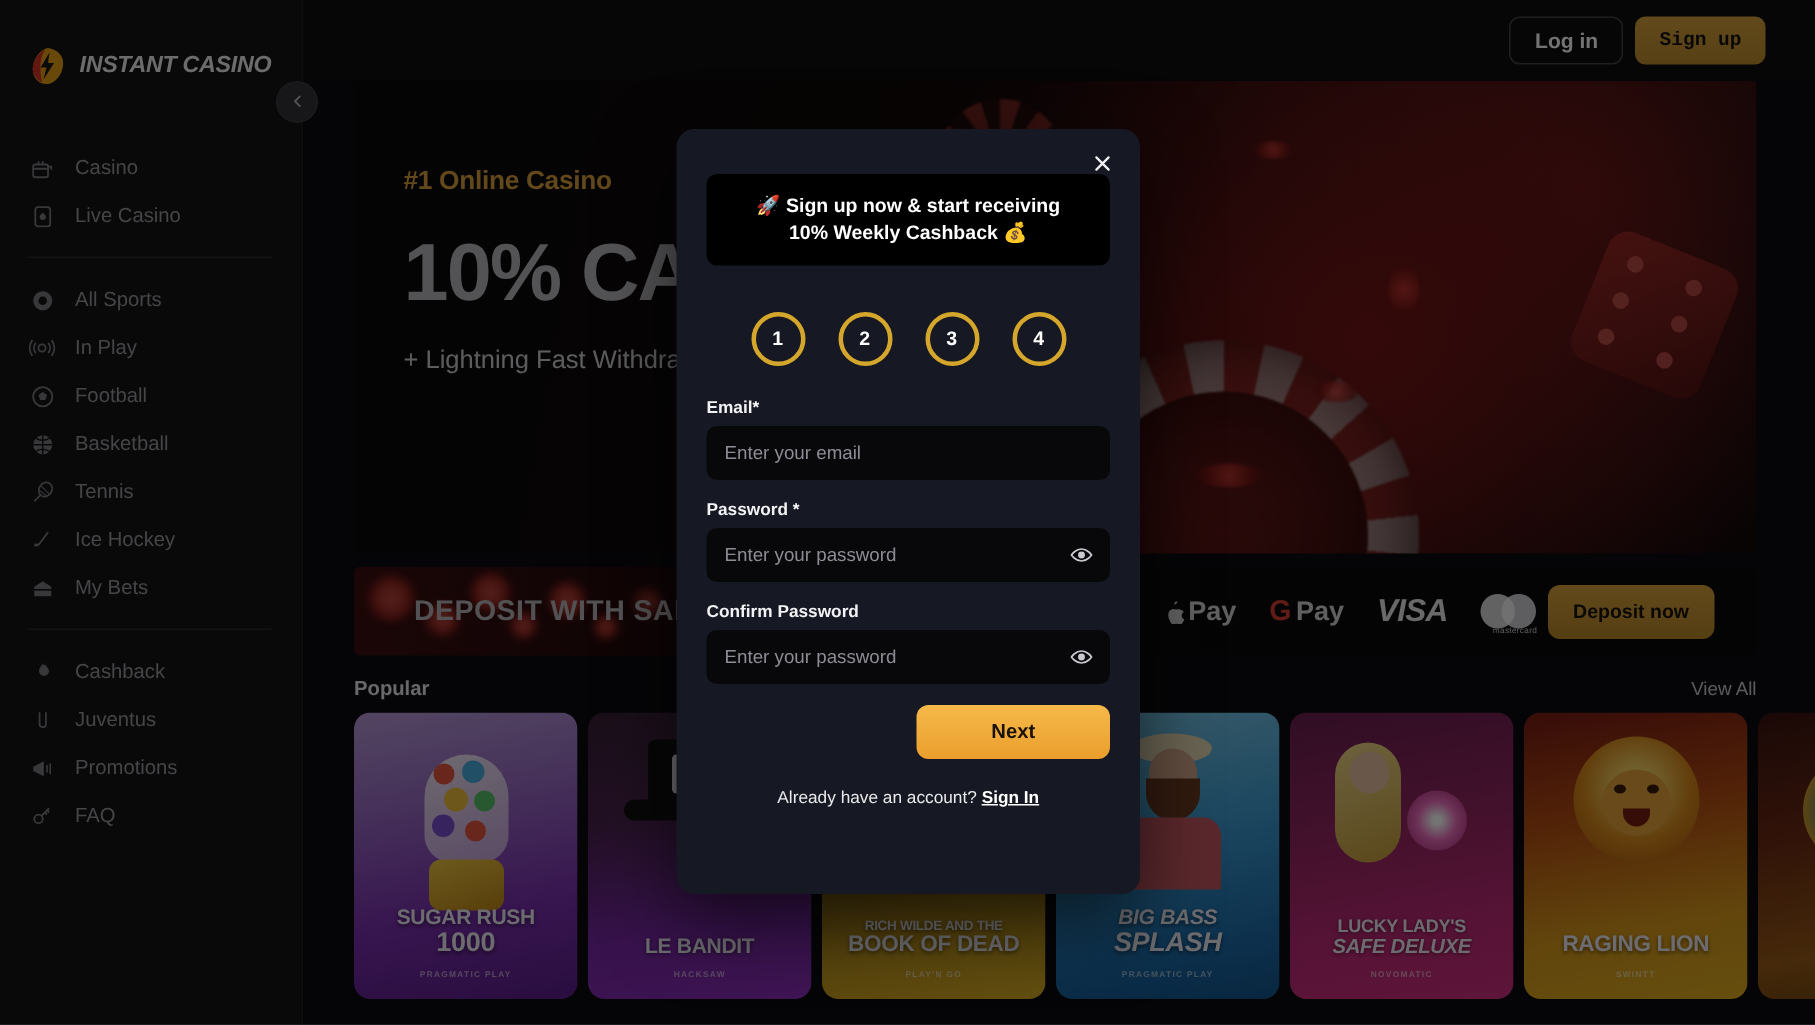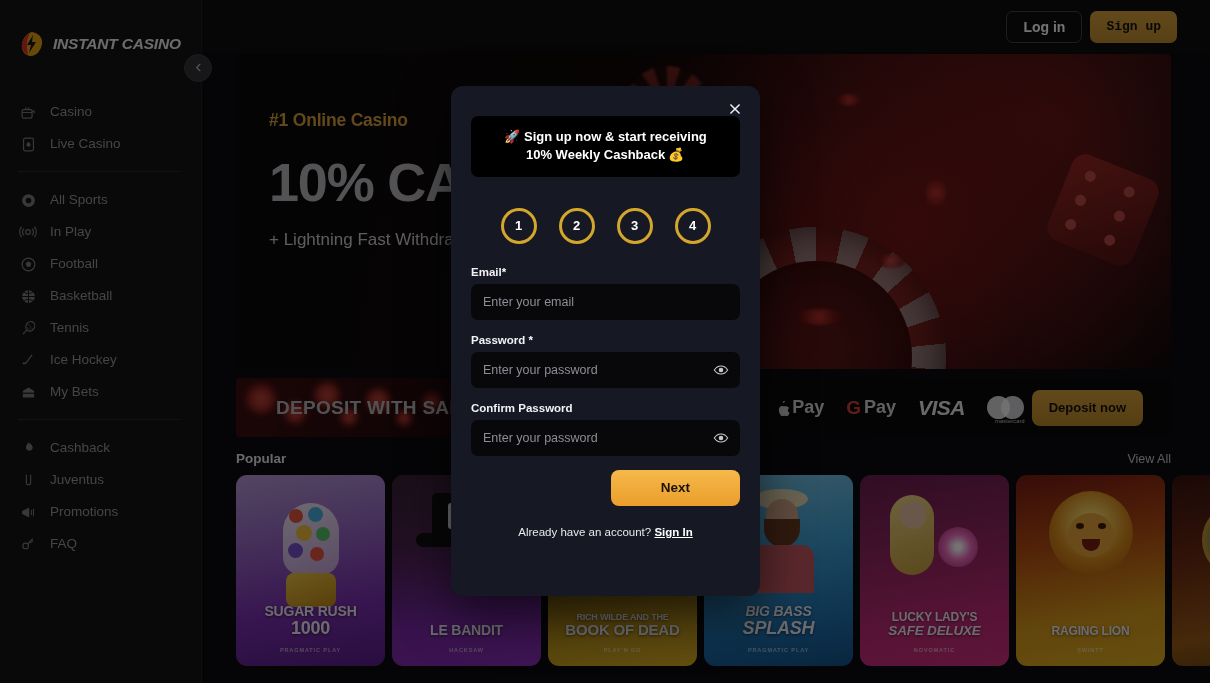--- a/index.html
+++ b/index.html
@@ -553,21 +553,21 @@
       </div>
 
       <div class="card">
         <div class="art" style="background:linear-gradient(170deg,#7a1c14 0%,#b44a12 34%,#d99a1c 72%,#e0ae20 100%)">
           <div class="art-ball" style="left:33px;top:16px;width:84px;height:84px;border-radius:50%;background:radial-gradient(circle at 50% 40%,#f6d264 20%,#d98b1c 55%,#a9540f 100%)"></div>
           <div class="art-ball" style="left:52px;top:38px;width:46px;height:44px;border-radius:50%;background:#e8a43a"></div>
           <div class="art-ball" style="left:60px;top:48px;width:8px;height:6px;border-radius:50%;background:#3a1a08"></div>
           <div class="art-ball" style="left:82px;top:48px;width:8px;height:6px;border-radius:50%;background:#3a1a08"></div>
           <div class="art-ball" style="left:66px;top:64px;width:18px;height:12px;border-radius:0 0 9px 9px;background:#7a1f10"></div>
         </div>
-        <div class="ttl" style="font-size:12px">
+        <div class="ttl" style="font-size:15px">
           <span>RAGING LION</span>
         </div>
         <div class="prov">SWINTT</div>
       </div>
 
       <div class="card">
         <div class="art" style="background:linear-gradient(170deg,#3a1410 0%,#6e2a14 40%,#9a5c18 78%,#6b4210 100%)">
           <div class="art-ball" style="left:30px;top:28px;width:74px;height:74px;border-radius:50%;background:radial-gradient(circle,#2a6f9a 30%,#c99a2c 70%,#8a6014 100%)"></div>
         </div>
 

